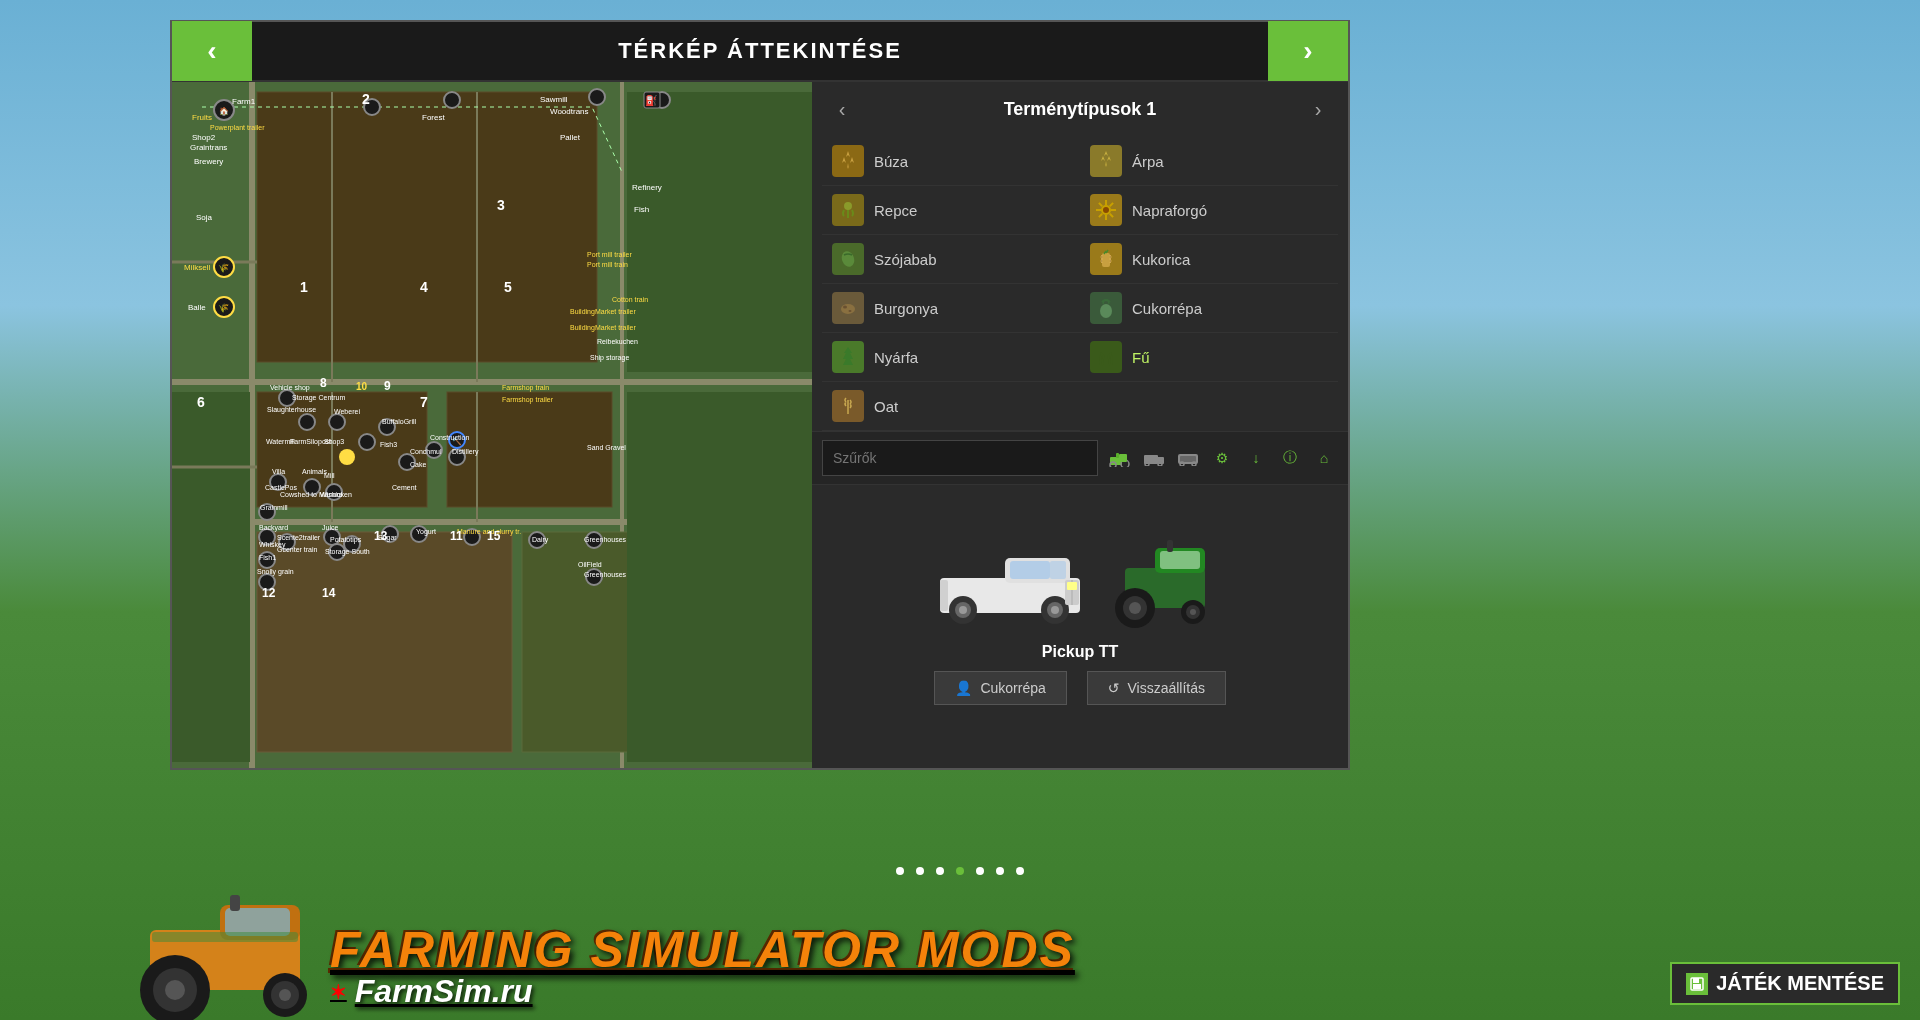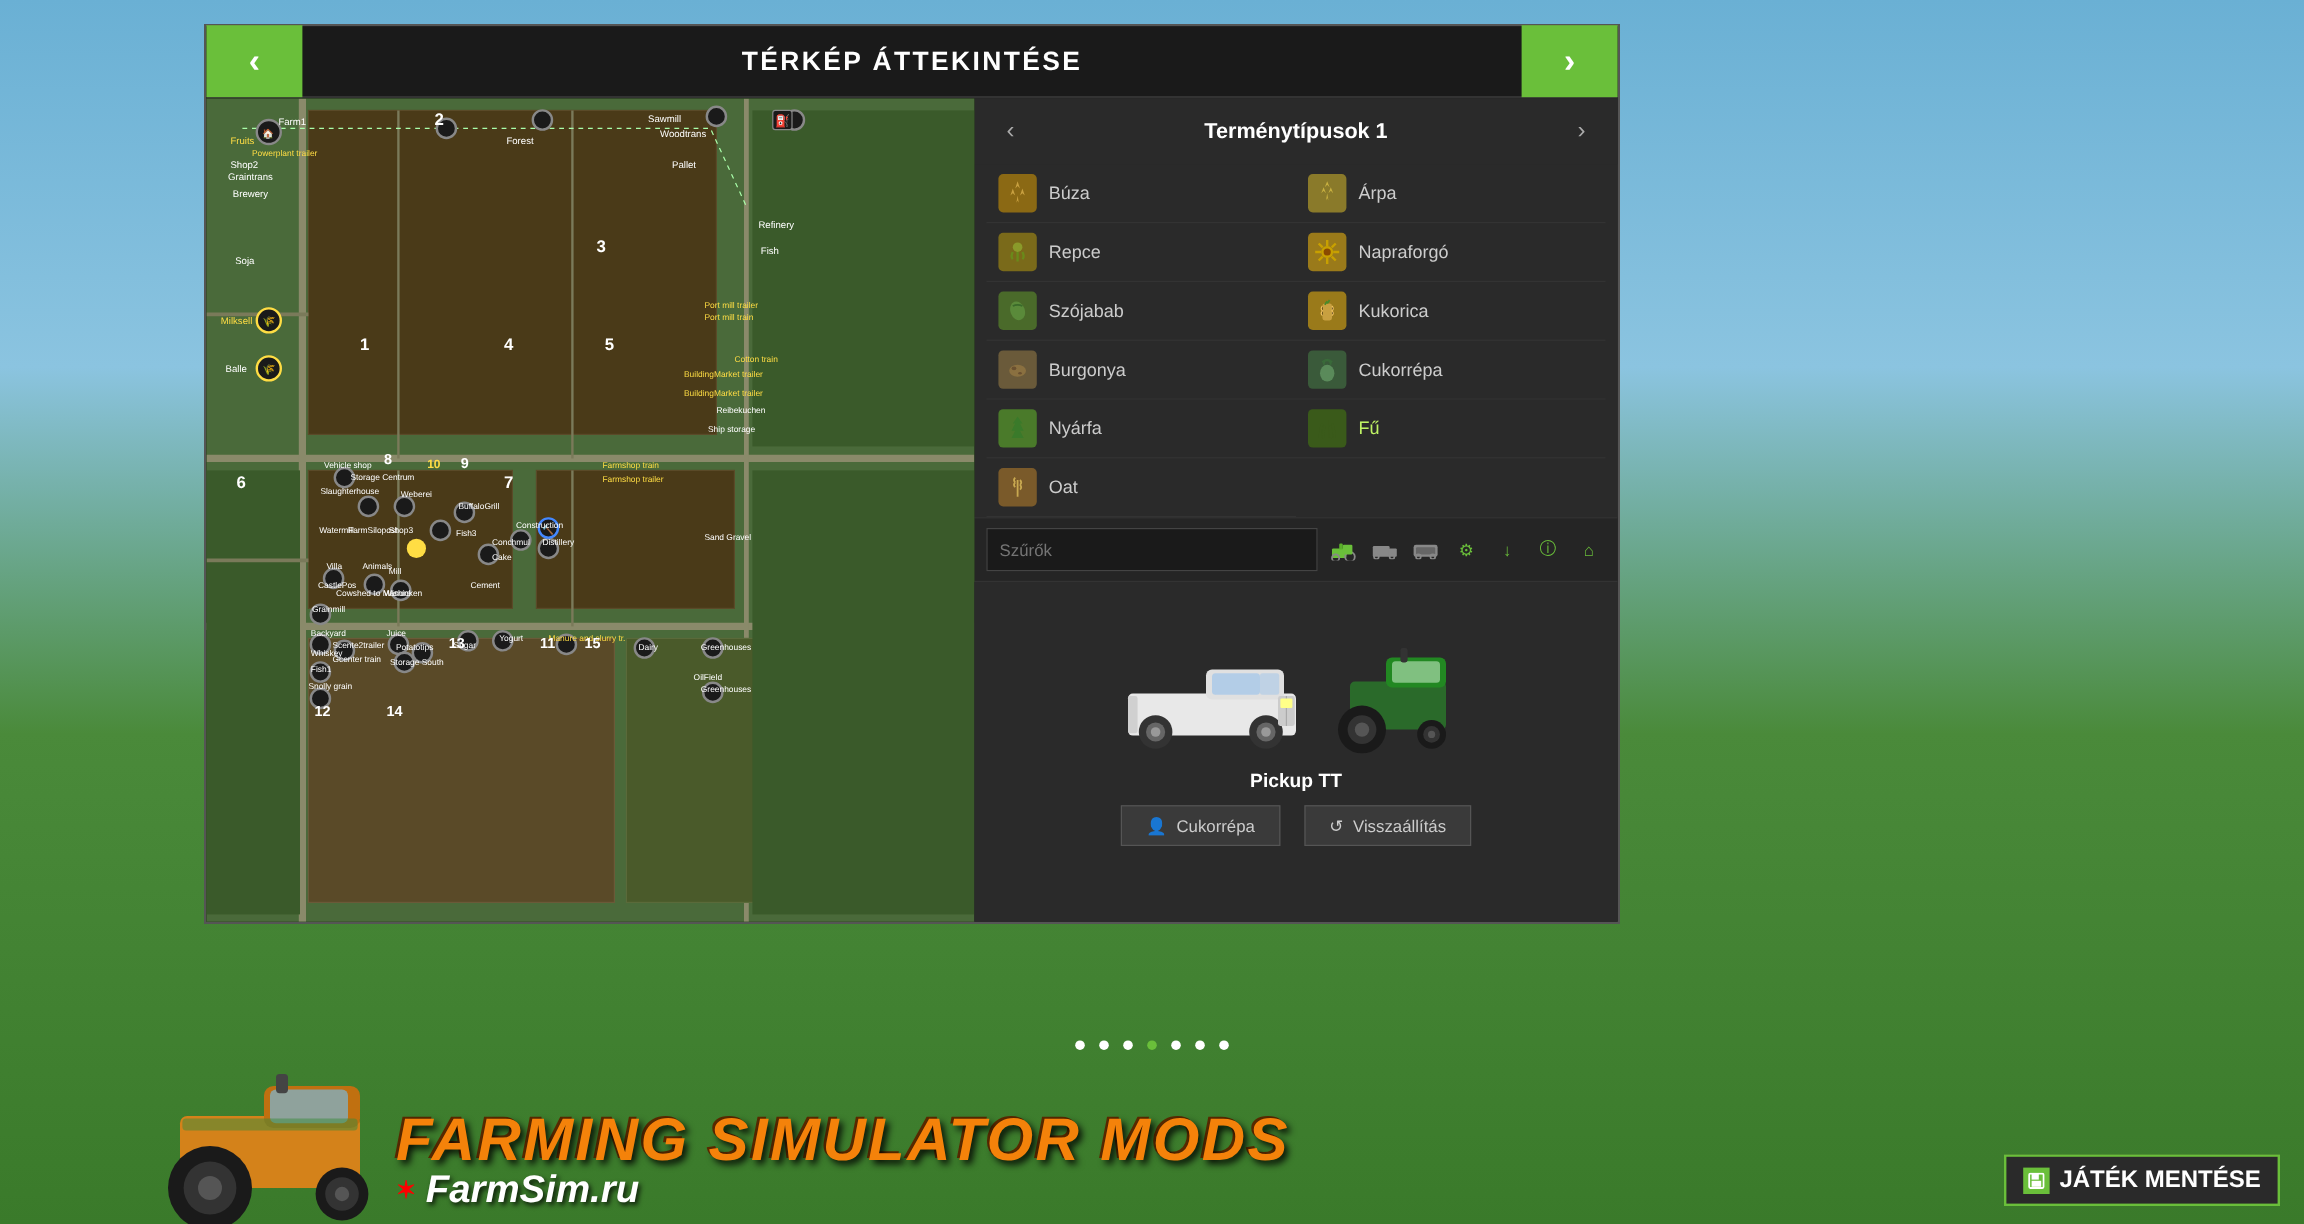--- a/index.html
+++ b/index.html
@@ -668,21 +668,21 @@
             <span>↺</span>
             <span>Visszaállítás</span>
           </button>
         </div>
       </div>
 
     </div>
   </div>
 </div>
 
-<div style="position:absolute; bottom:0; left:0; right:0; height:140px; display:flex; align-items:flex-end; padding:0 20px 10px;">
+<div style="position:absolute; bottom:0; left:0; right:0; height:140px; display:flex; align-items:flex-end; padding:0 20px 10px;text-decoration:underline;">
 
   <div style="position:absolute; bottom:0; left:130px; width:200px; height:130px;">
     <svg width="200" height="130" viewBox="0 0 200 130">
 
       <rect x="20" y="40" width="150" height="60" rx="6" fill="#d4821a"></rect>
 
       <rect x="90" y="15" width="80" height="35" rx="8" fill="#c07010"></rect>
 
       <rect x="95" y="18" width="65" height="28" rx="5" fill="#7ab8d8" opacity="0.7"></rect>
 

